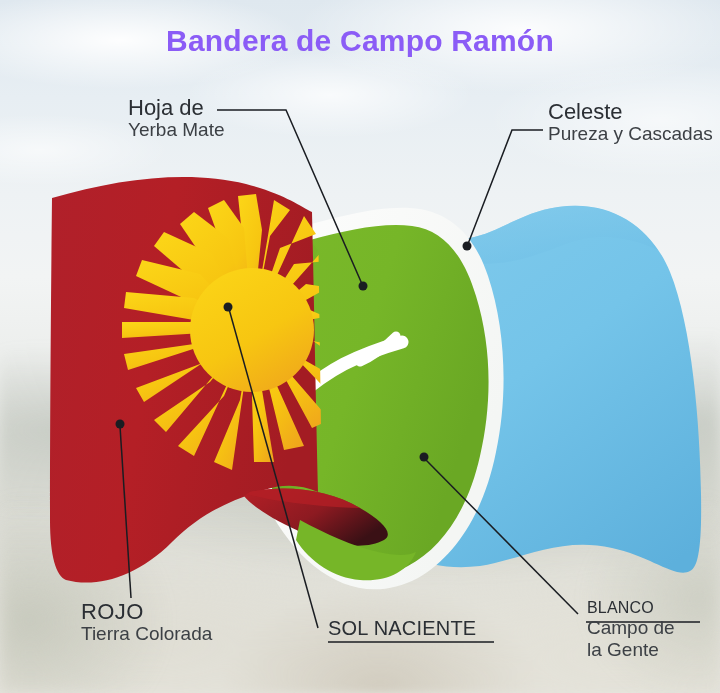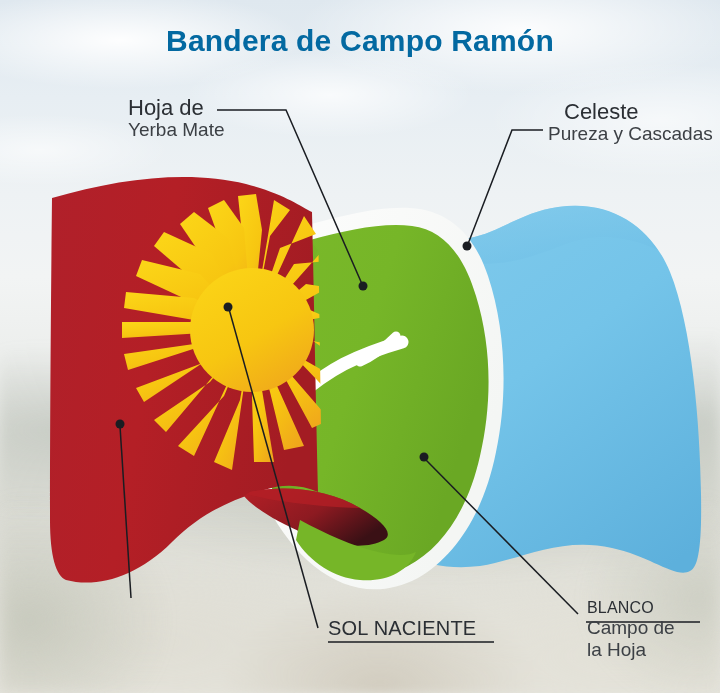--- a/index.html
+++ b/index.html
@@ -68,21 +68,21 @@
 
   
   .title {
     position: absolute;
     left: 0;
     top: 24px;
     width: 720px;
     text-align: center;
     font-size: 30px;
     font-weight: bold;
-    color: #0369a1;
+    color: #8b5cf6;
     letter-spacing: .2px;
   }
 
   
   #flag-svg {
     position: absolute;
     left: 0;
     top: 0;
     width: 720px;
     height: 693px;
@@ -106,21 +106,21 @@
     white-space: nowrap;
   }
 
   #callout-hoja  { left: 128px; top: 96px; }
   #callout-celeste { left: 548px; top: 100px; }
   #callout-rojo  { left: 81px;  top: 600px; }
   #callout-sol   { left: 328px; top: 618px; }
   #callout-blanco{ left: 587px; top: 600px; }
 
   #callout-hoja .head { font-size: 22px; }
-  #callout-celeste .head { font-size: 22px; margin-left: 16px; }
+  #callout-celeste .head { font-size: 22px; }
   #callout-rojo .head { font-size: 22px; letter-spacing: .4px; }
   #callout-sol .head { font-size: 20px; letter-spacing: .2px; }
   #callout-blanco .head { font-size: 16px; letter-spacing: .2px; }
 </style>
 </head>
 <body>
 
 <div id="stage">
 
   <div class="bg-layer bg-sky"></div>
@@ -364,24 +364,28 @@
   <div class="callout" id="callout-hoja">
     <div class="head">Hoja de</div>
     <div class="sub">Yerba Mate</div>
   </div>
 
   <div class="callout" id="callout-celeste">
     <div class="head">Celeste</div>
     <div class="sub">Pureza y Cascadas</div>
   </div>
 
+  <div class="callout" id="callout-rojo">
+    <div class="head">ROJO</div>
+    <div class="sub">Tierra Colorada</div>
+  </div>
 
   <div class="callout" id="callout-sol">
     <div class="head">SOL NACIENTE</div>
   </div>
 
   <div class="callout" id="callout-blanco">
     <div class="head">BLANCO</div>
     <div class="sub">Campo de</div>
-    <div class="sub">la Hoja</div>
+    <div class="sub">la Gente</div>
   </div>
 
 </div>
 
 </body></html>

